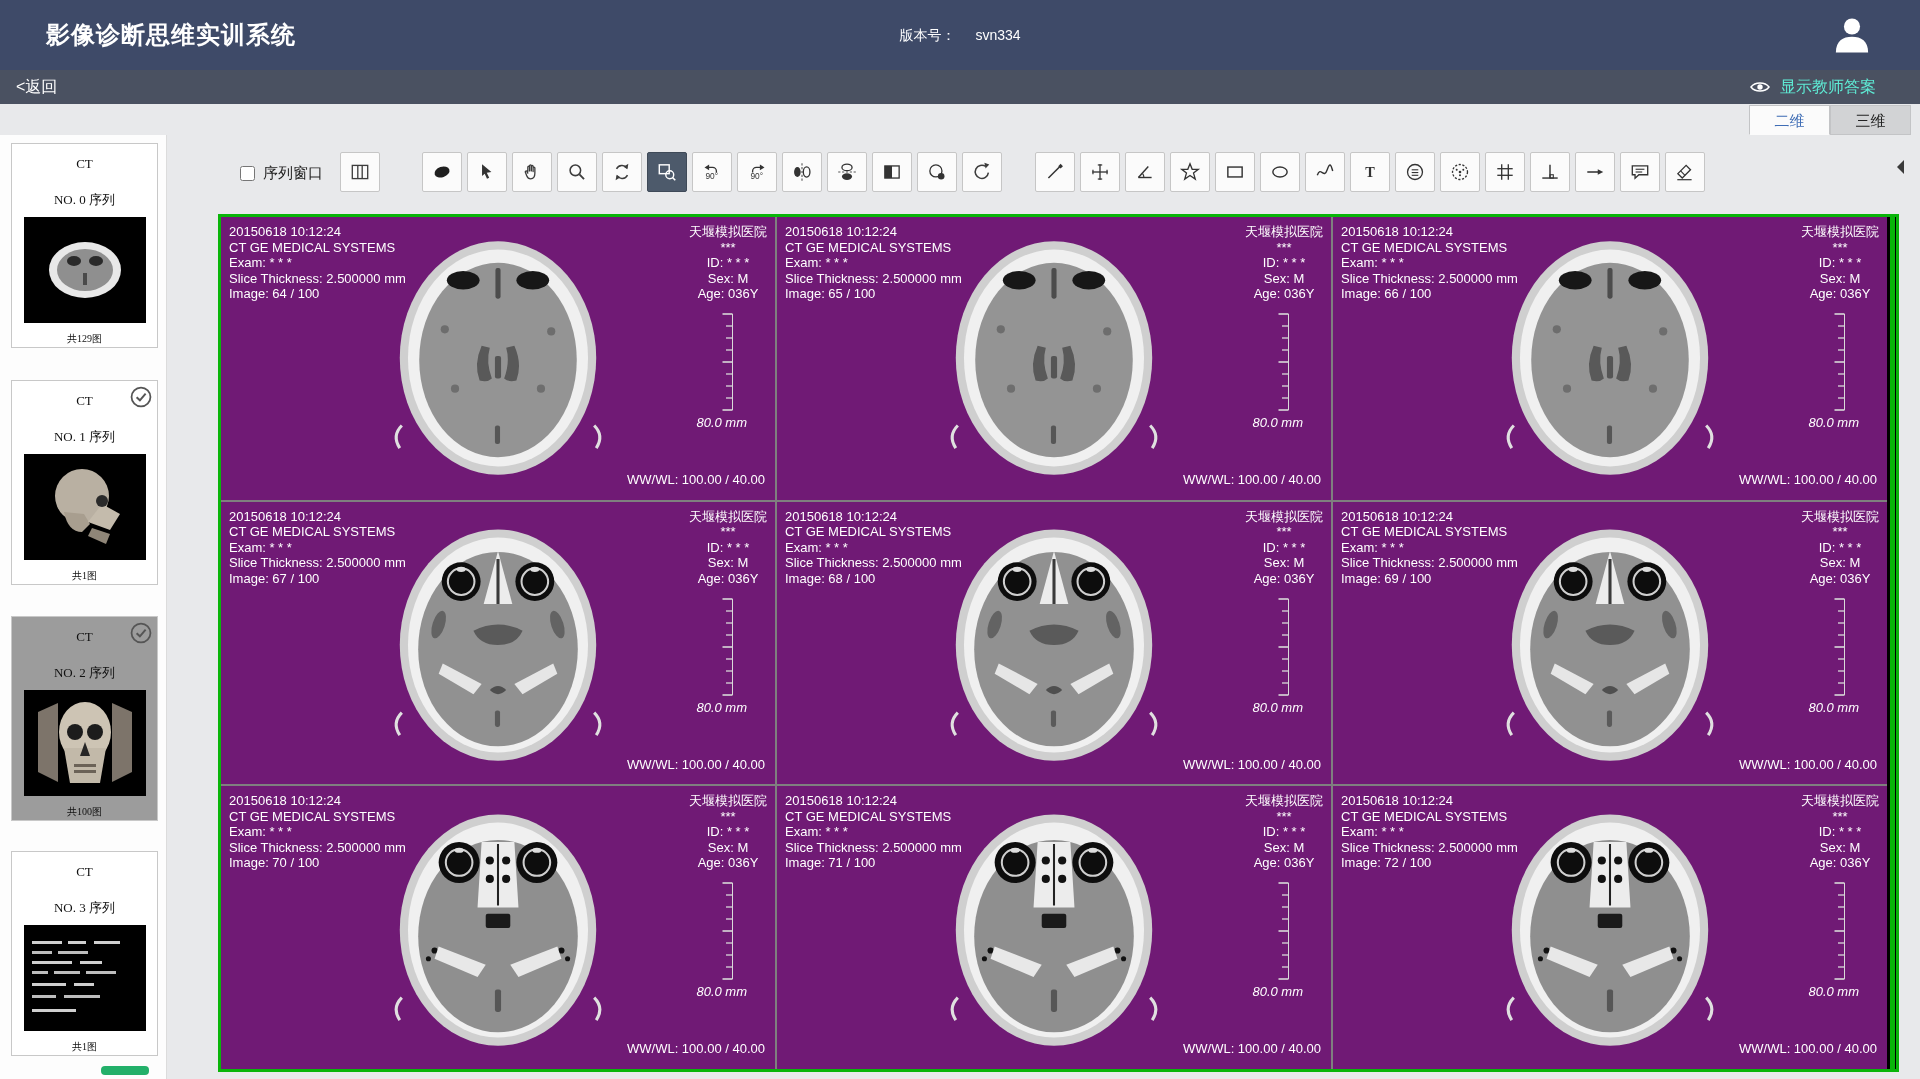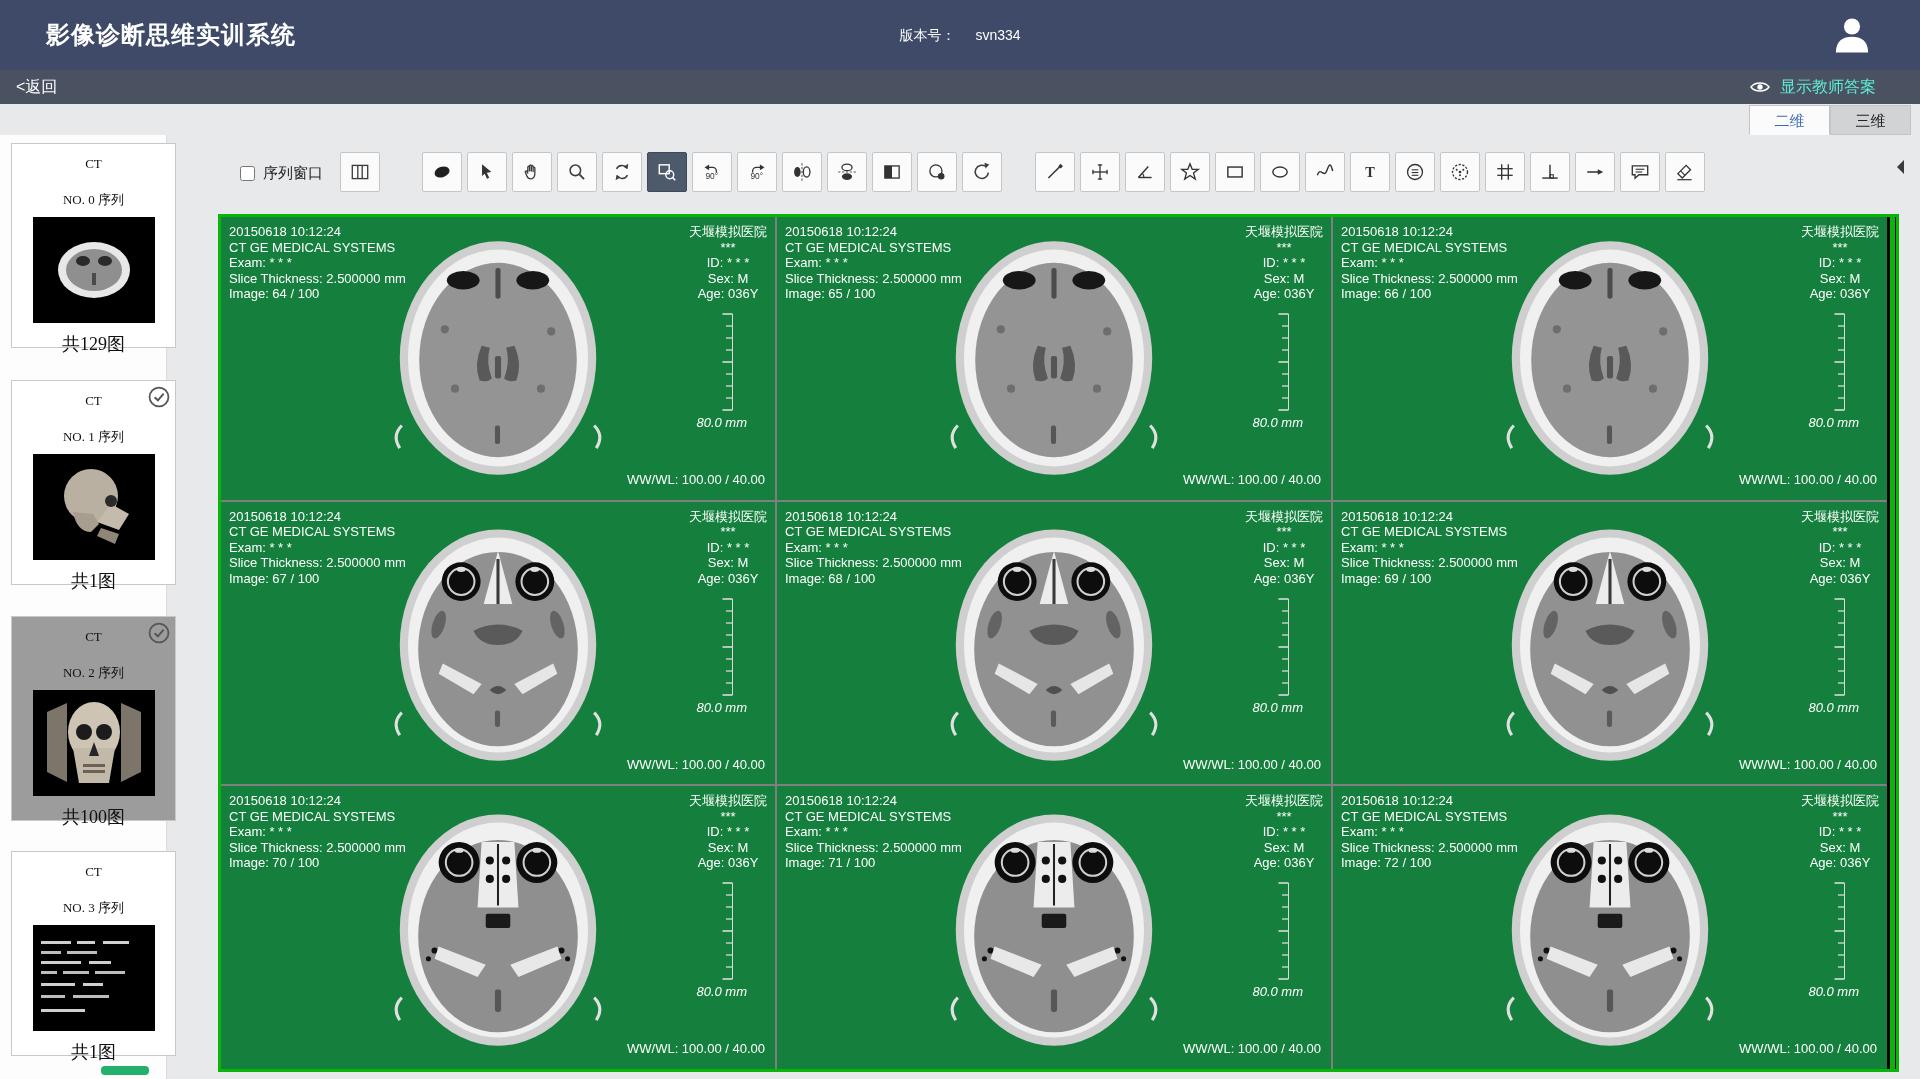--- a/index.html
+++ b/index.html
@@ -20,43 +20,43 @@
   .navbar { position:absolute; left:0; top:70px; width:1920px; height:34px; background:#4a5161; }
   .back-btn { position:absolute; left:16px; top:0; height:34px; line-height:34px; font-size:16px; color:#fff; background:none; border:none; cursor:pointer; }
   .show-answer { position:absolute; right:44px; top:0; height:34px; display:flex; align-items:center; gap:8px; color:#5eead4; font-size:16px; background:none; border:none; cursor:pointer; }
   
   .tabs { position:absolute; top:105px; right:9px; display:flex; }
   .tab { width:81px; height:30px; line-height:30px; text-align:center; font-size:15px; border:1px solid #c3c4c6; cursor:pointer; }
   .tab.active { background:#fbfbfb; color:#3f6db5; border-bottom-color:#fbfbfb; }
   .tab.inactive { background:#d2d3d5; color:#222; }
   
   .sidebar-col { position:absolute; left:0; top:135px; width:167px; height:944px; background:#fdfdfd; border-right:1px solid #dcdcdc; }
-  .card { position:absolute; left:11px; width:165px; height:205px; background:#fff; border:1px solid #c8c8c8; text-align:center; font-family:"Liberation Serif",serif; cursor:pointer; }
+  .card { position:absolute; left:11px; width:147px; height:205px; background:#fff; border:1px solid #c8c8c8; text-align:center; font-family:"Liberation Serif",serif; cursor:pointer; }
   .card.selected { background:#9c9c9c; }
   .card .mod { margin-top:12px; font-size:13px; color:#111; }
   .card .ser { margin-top:19px; font-size:13px; color:#111; }
   .card .thumb { margin:8px auto 0 auto; width:122px; height:106px; display:block; background:#000; }
-  .card .cnt { margin-top:9px; font-size:18px; color:#111; }
+  .card .cnt { margin-top:9px; font-size:10px; color:#111; }
   .badge { position:absolute; top:5px; right:5px; width:22px; height:22px; }
   .hscroll { position:absolute; left:101px; top:1066px; width:48px; height:9px; border-radius:4px; background:#23b06a; cursor:pointer; }
   
   .serieswin { position:absolute; left:240px; top:152px; height:42px; display:flex; align-items:center; gap:8px; font-size:15px; color:#222; }
   .serieswin input { width:15px; height:15px; cursor:pointer; }
   .tb-layout { position:absolute; left:340px; top:152px; }
   .tb-g2 { position:absolute; left:422px; top:152px; display:flex; gap:5px; }
   .tb-g3 { position:absolute; left:1035px; top:152px; display:flex; gap:5px; }
   .tbtn { width:40px; height:40px; background:#fbfbfb; border:1px solid #c6c6c6; border-radius:2px; display:flex; align-items:center; justify-content:center; cursor:pointer; padding:0; }
   .tbtn svg { width:22px; height:22px; }
   .tbtn.active-tool { background:#4d5a6b; border-color:#3f4a58; }
   .collapse { position:absolute; left:1894px; top:158px; cursor:pointer; }
   
   .viewer { position:absolute; left:218px; top:214px; width:1681px; height:858px; background:#000; border:3px solid #09b509; }
   .vgrid { position:absolute; left:0; top:0; bottom:0; right:9px; display:grid; grid-template-columns:repeat(3,1fr); grid-template-rows:repeat(3,1fr); gap:2px; background:#7f7f7f; }
   .vscroll { position:absolute; right:1px; top:0; bottom:0; width:5px; background:#09b509; cursor:pointer; }
-  .cell { position:relative; background:#15803d; overflow:hidden; cursor:pointer; }
+  .cell { position:relative; background:#701a75; overflow:hidden; cursor:pointer; }
   .cell .ct { position:absolute; left:50%; top:50%; transform:translate(-50%,-50%); width:246px; height:266px; }
   .ov { position:absolute; color:#fff; font-size:13px; line-height:15.5px; white-space:nowrap; }
   .tl { left:8px; top:7px; text-align:left; }
   .tr { right:8px; top:7px; text-align:center; }
   .scale { right:28px; top:198px; font-style:italic; }
   .wwwl { right:10px; bottom:12px; }
   .rulersvg { position:absolute; right:40px; top:95px; width:16px; height:100px; }
 </style>
 </head>
 <body>

